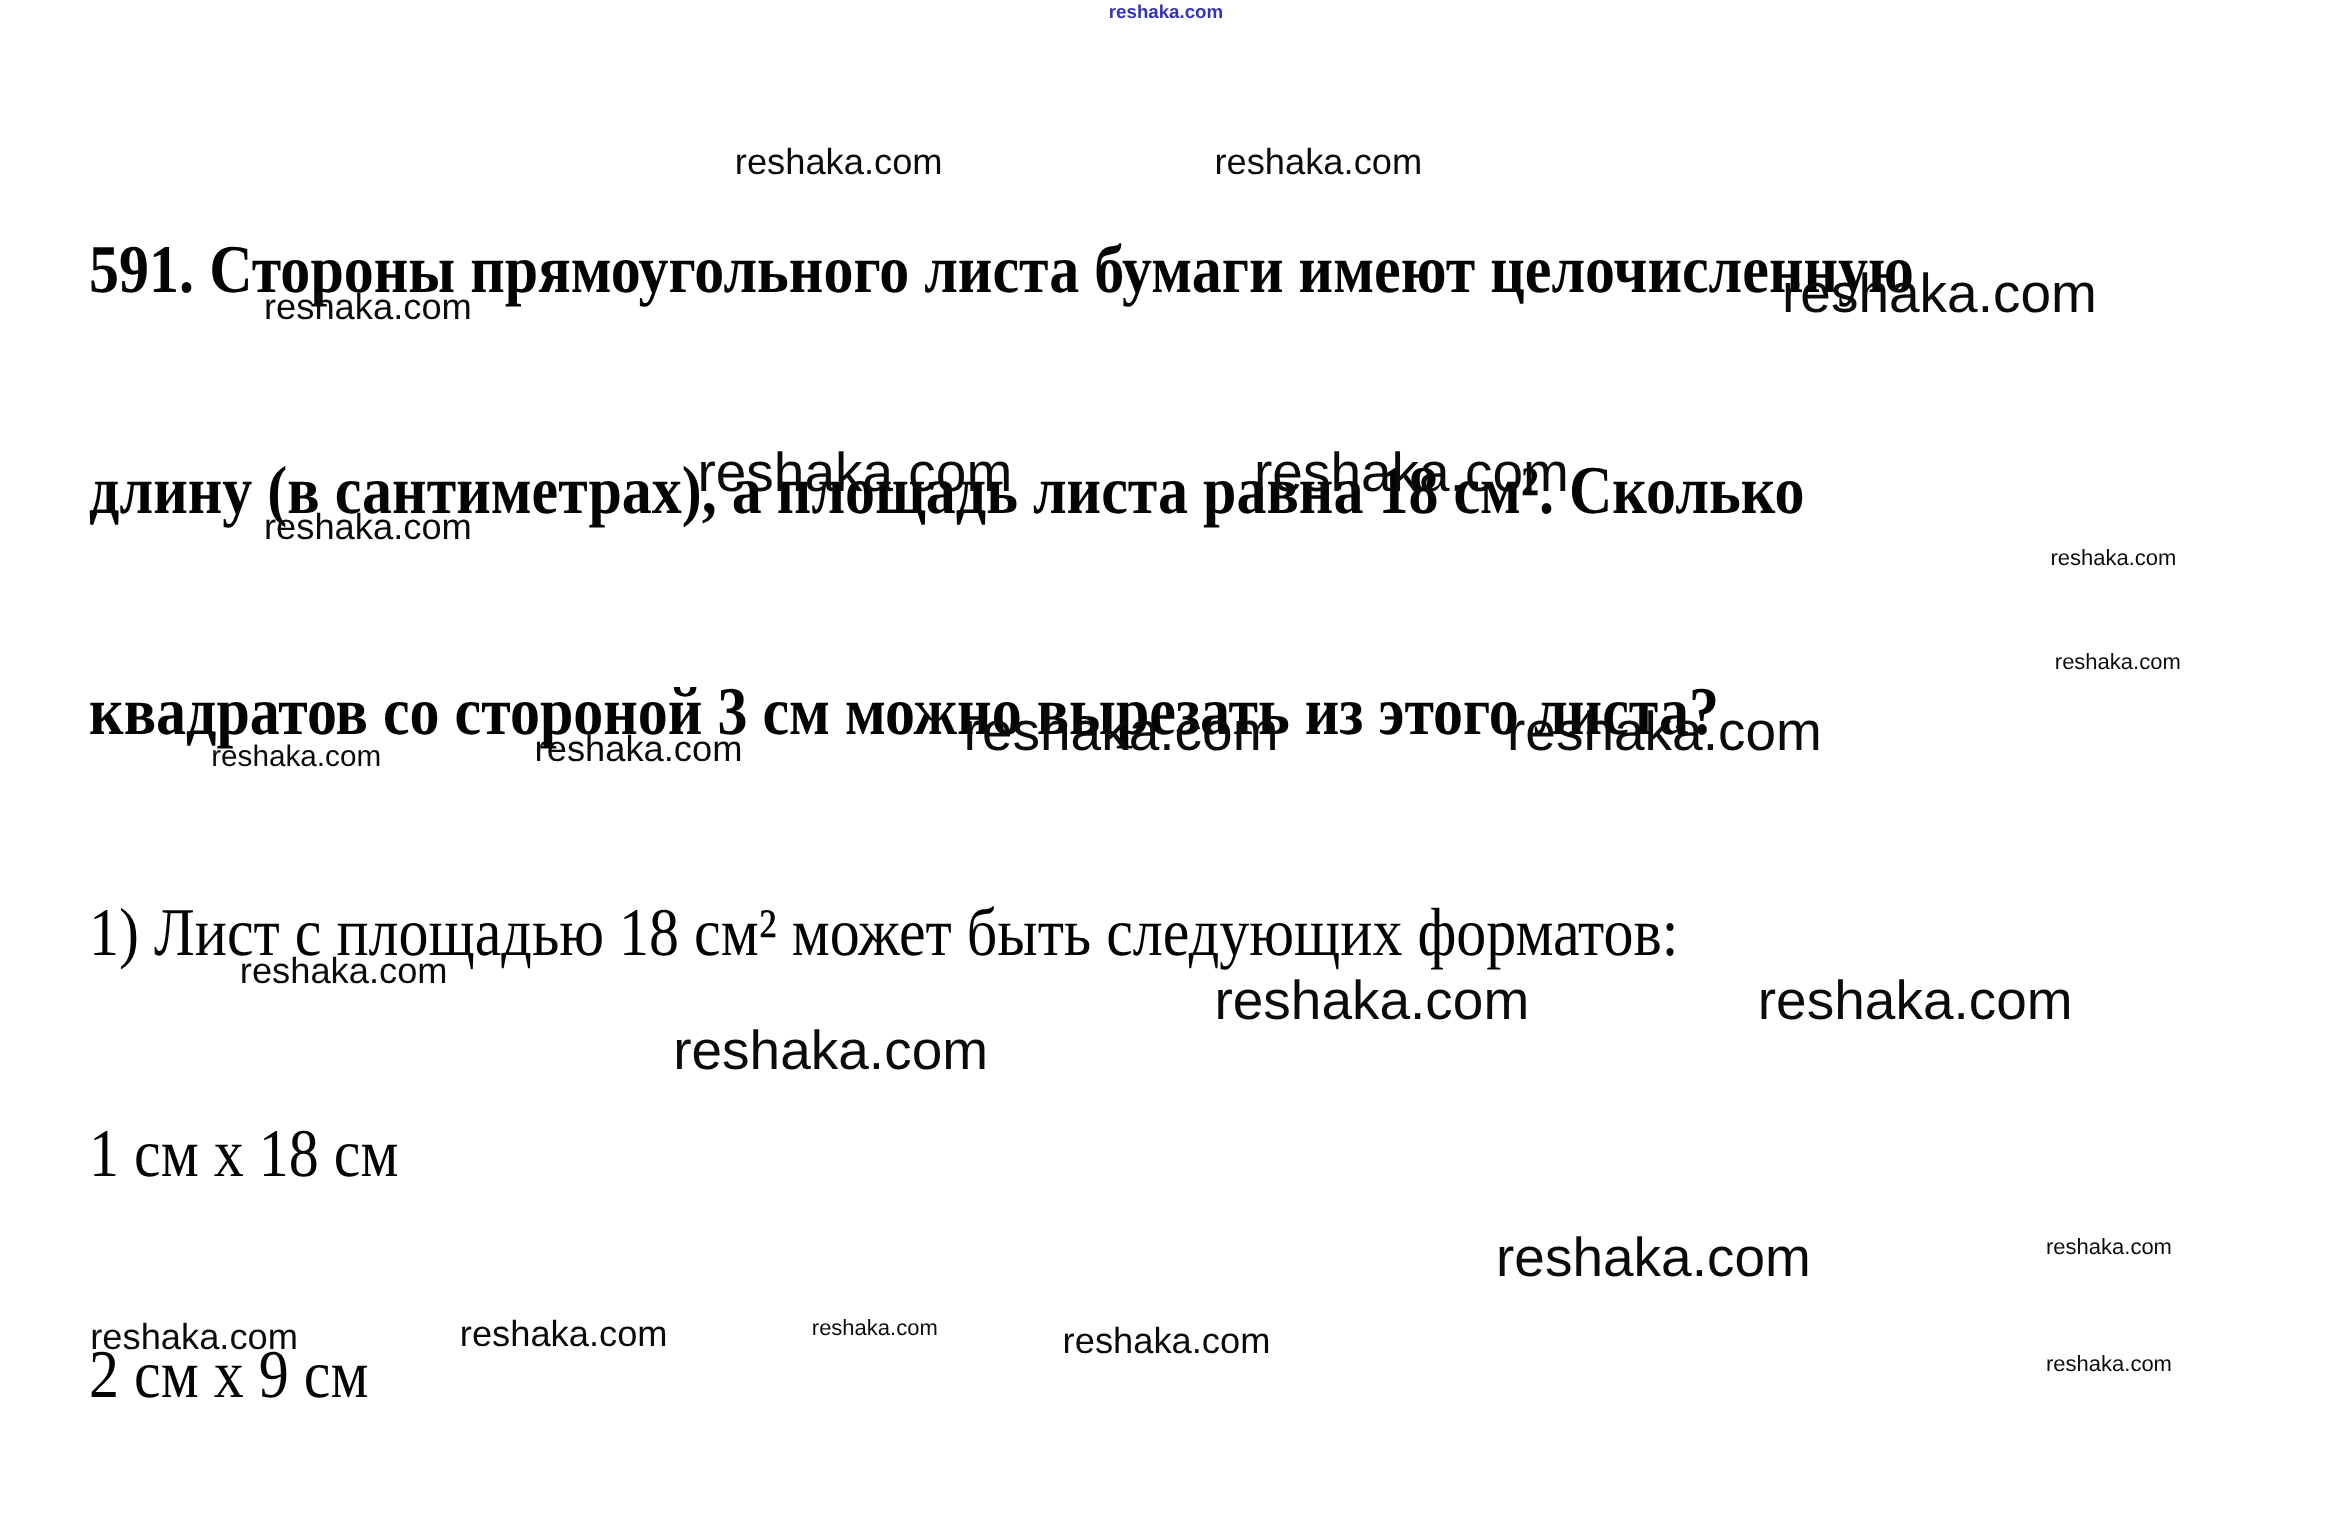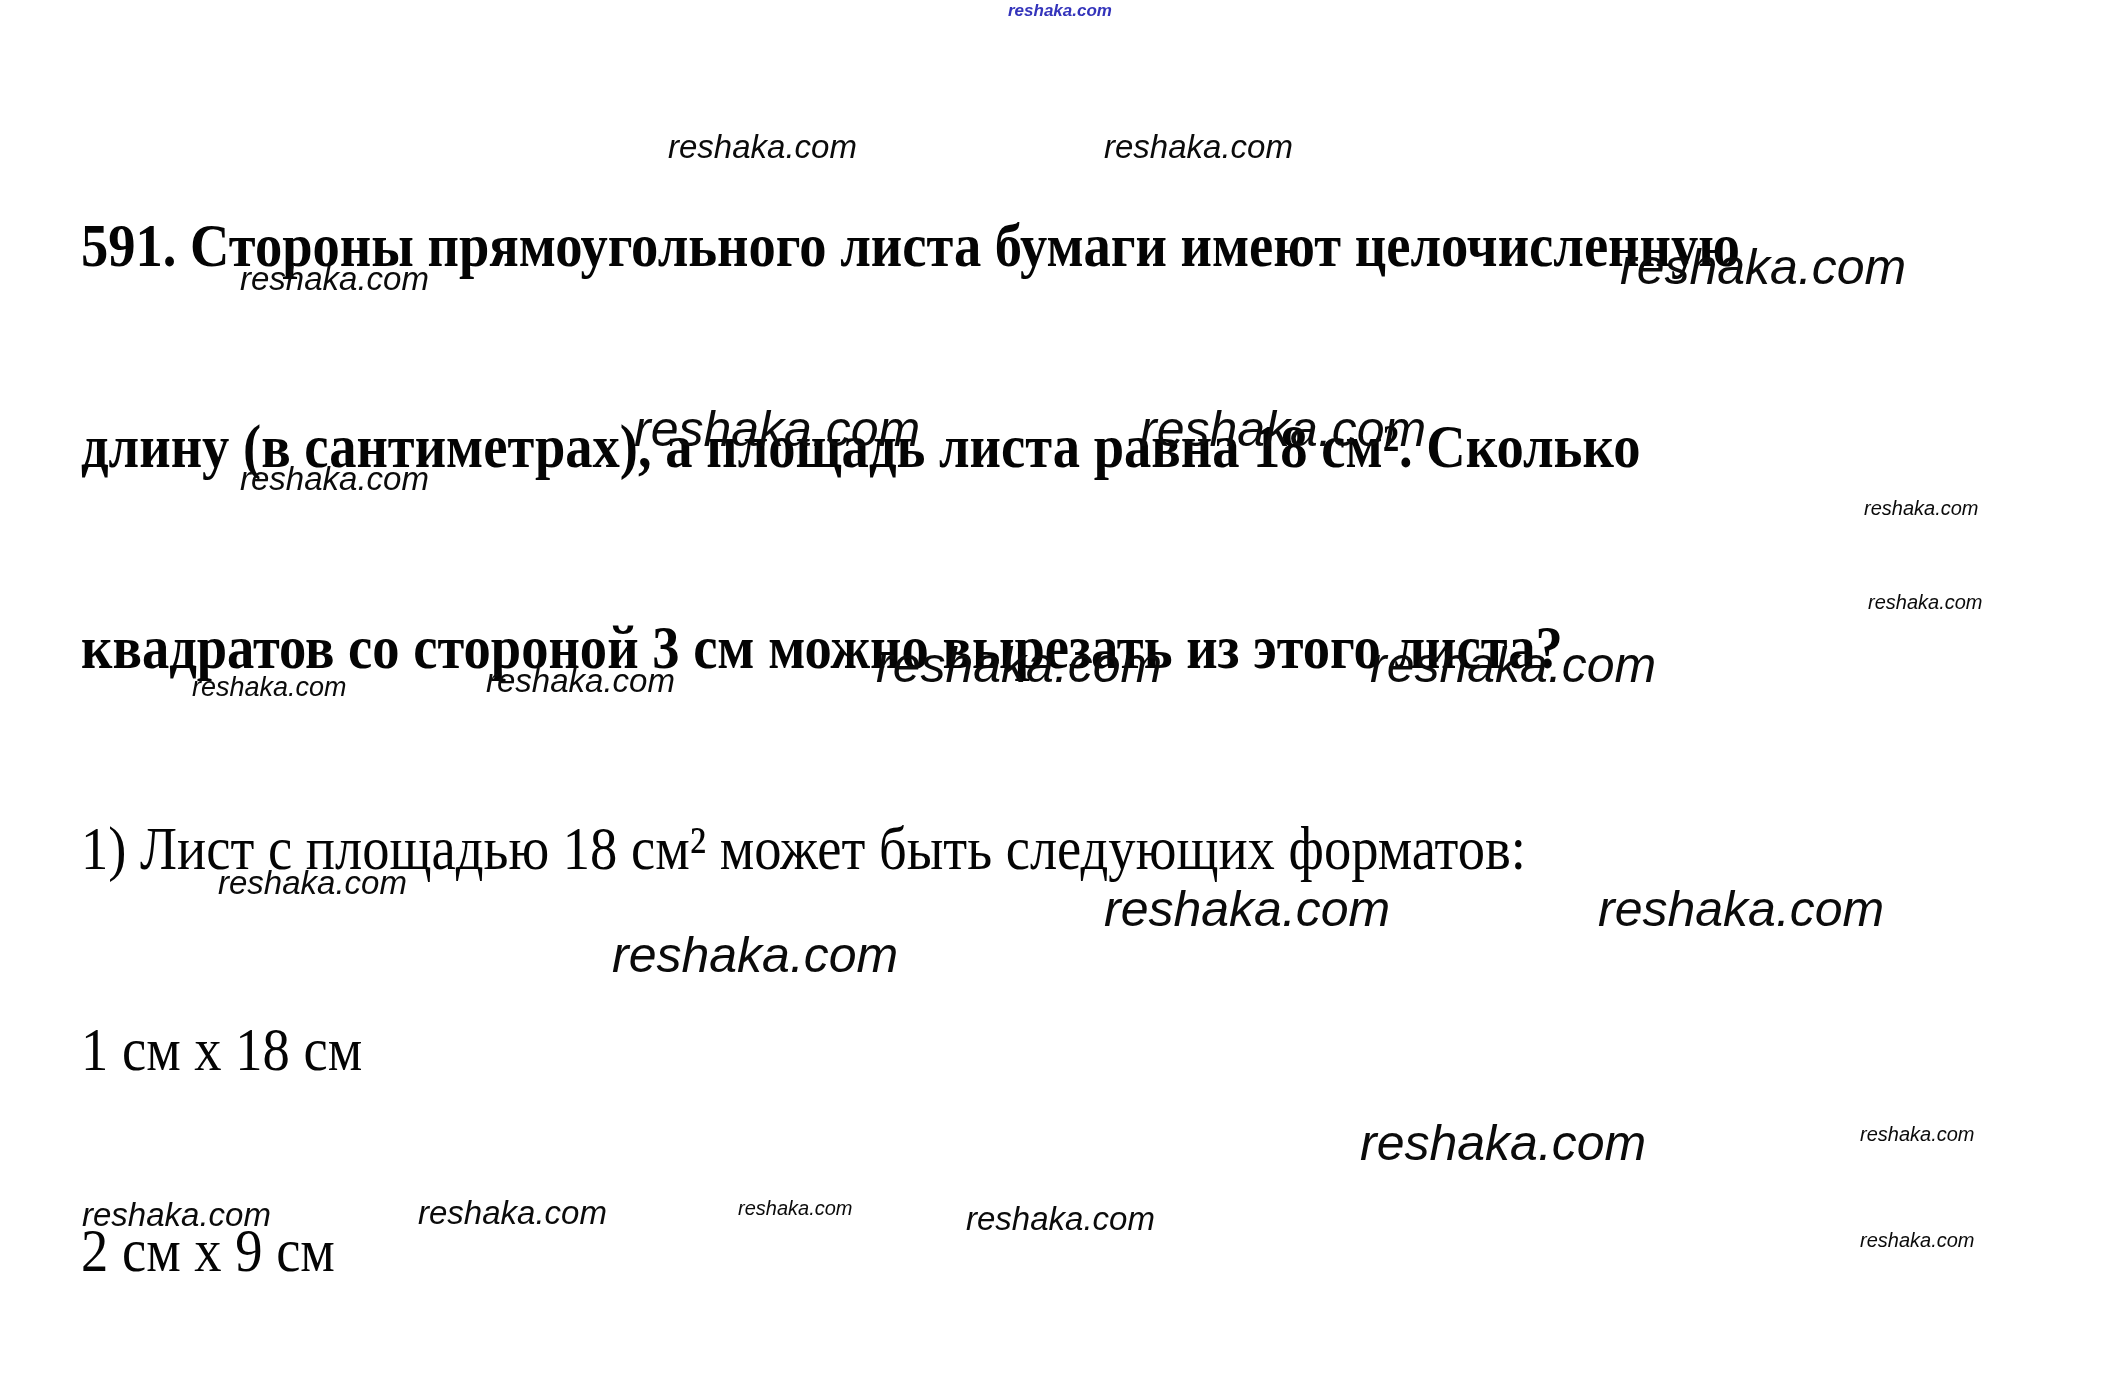--- a/index.html
+++ b/index.html
@@ -23,21 +23,20 @@
     transform-origin:0 0;
   }
   .line{height:67px;}
   .line.bold{font-weight:bold;}
   .wm{
     position:absolute;
     font-family:"Liberation Sans","DejaVu Sans",sans-serif;
     color:#0b0b0b;
     white-space:nowrap;
     line-height:1;
-    font-style:italic;
   }
   .wm-l{font-size:50px;}
   .wm-m{font-size:33px;}
   .wm-s{font-size:27px;}
   .wm-t{font-size:20px;}
   .wm-blue{font-size:17px;color:#3434bb;font-weight:700;}
 </style>
 </head>
 <body>
 

